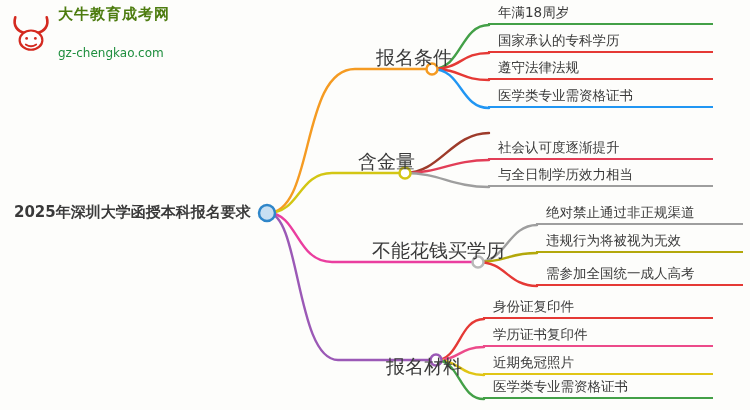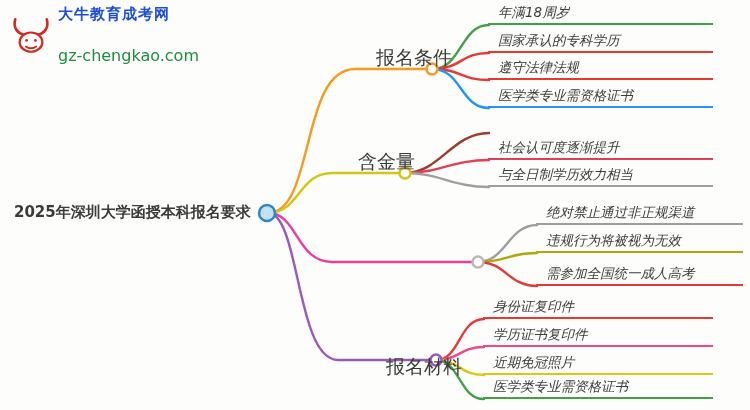--- a/index.html
+++ b/index.html
@@ -9,30 +9,30 @@
     font-family:"DejaVu Sans","Liberation Sans",sans-serif;
     color:#3a3a3a;
   }
   svg.wires{position:absolute;left:0;top:0;pointer-events:none;}
   .curve{fill:none;stroke-width:2.4;stroke-linecap:round;}
   .node-circle{stroke-width:2.5;}
   
   .logo{position:absolute;left:10px;top:6px;display:flex;align-items:center;gap:6px;}
   .logo-text{display:flex;flex-direction:column;line-height:1.15;}
   .logo-brand{font-size:15px;font-weight:bold;letter-spacing:1px;}
-  .logo-domain{font-size:16px;margin-top:24px;}
+  .logo-domain{font-size:12px;margin-top:24px;}
   
   .root-label{position:absolute;left:14px;top:203px;font-size:15px;font-weight:600;white-space:nowrap;}
   
   .branch-label{position:absolute;font-size:19px;white-space:nowrap;height:20px;line-height:20px;}
   
   .leaf{
     position:absolute;height:22px;line-height:22px;
     border-bottom:2px solid #999;
-    font-size:13.5px;white-space:nowrap;padding-left:10px;box-sizing:content-box;font-style:italic;
+    font-size:13.5px;white-space:nowrap;padding-left:10px;box-sizing:content-box;
   }
 </style>
 </head>
 <body>
 
 <div class="canvas">
 
   <svg class="wires" width="750" height="410" viewBox="0 0 750 410">
 
     <path class="curve" d="M268 213 C315 213 300 69 355 69 L427 69" style="stroke: rgb(245, 155, 34);"></path>
@@ -68,29 +68,30 @@
   <div class="logo">
     <svg width="42" height="40" viewBox="0 0 48 44">
       <path d="M6 3 C3 13 9 19 17 21" fill="none" stroke="#d42a20" stroke-width="3" stroke-linecap="round"></path>
       <path d="M42 3 C45 13 39 19 31 21" fill="none" stroke="#d42a20" stroke-width="3" stroke-linecap="round"></path>
       <ellipse cx="24" cy="29" rx="13" ry="11" fill="#ffffff" stroke="#d42a20" stroke-width="2.5"></ellipse>
       <circle cx="19" cy="27" r="1.6" fill="#d42a20"></circle>
       <circle cx="29" cy="27" r="1.6" fill="#d42a20"></circle>
       <path d="M18 34 Q24 38 30 34" fill="none" stroke="#d42a20" stroke-width="2" stroke-linecap="round"></path>
     </svg>
     <div class="logo-text">
-      <span class="logo-brand" style="color: #1d4ed8;">大牛教育成考网</span>
+      <span class="logo-brand" style="color: #4d7c0f;">大牛教育成考网</span>
       <span class="logo-domain" style="color: rgb(30, 142, 62);">gz-chengkao.com</span>
     </div>
   </div>
 
   <div class="root-label">2025年深圳大学函授本科报名要求</div>
 
   <div class="branch-label" style="left:376px;top:47px;">报名条件</div>
   <div class="branch-label" style="left:358px;top:151px;">含金量</div>
+  <div class="branch-label" style="left:372px;top:240px;">不能花钱买学历</div>
   <div class="branch-label" style="left:386px;top:356px;">报名材料</div>
 
   <div class="leaf" style="left: 488px; top: 1px; width: 215px; border-bottom-color: rgb(67, 160, 71);">年满18周岁</div>
   <div class="leaf" style="left: 488px; top: 56px; width: 215px; border-bottom-color: rgb(229, 57, 53);">遵守法律法规</div>
   <div class="leaf" style="left: 488px; top: 29px; width: 215px; border-bottom-color: rgb(229, 57, 53);">国家承认的专科学历</div>
   <div class="leaf" style="left: 488px; top: 84px; width: 215px; border-bottom-color: rgb(33, 150, 243);">医学类专业需资格证书</div>
 
   <div class="leaf" style="left: 488px; top: 136px; width: 215px; border-bottom-color: rgb(226, 62, 87);">社会认可度逐渐提升</div>
   <div class="leaf" style="left: 488px; top: 163px; width: 215px; border-bottom-color: rgb(158, 158, 158);">与全日制学历效力相当</div>
 

